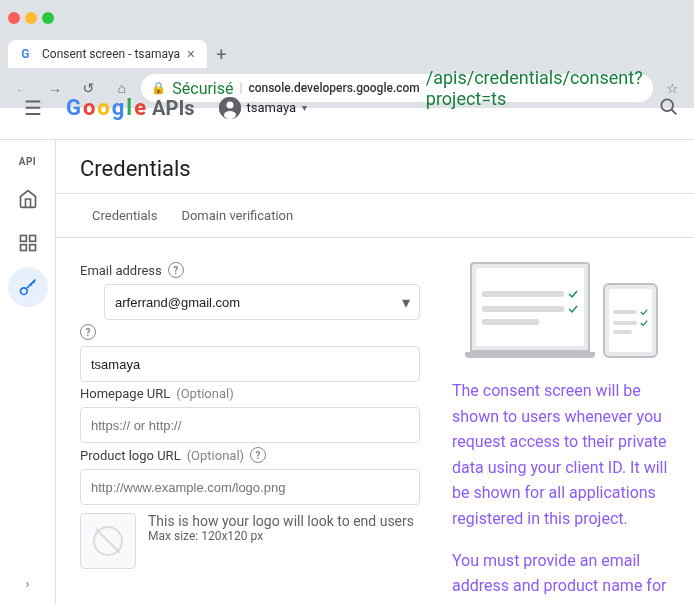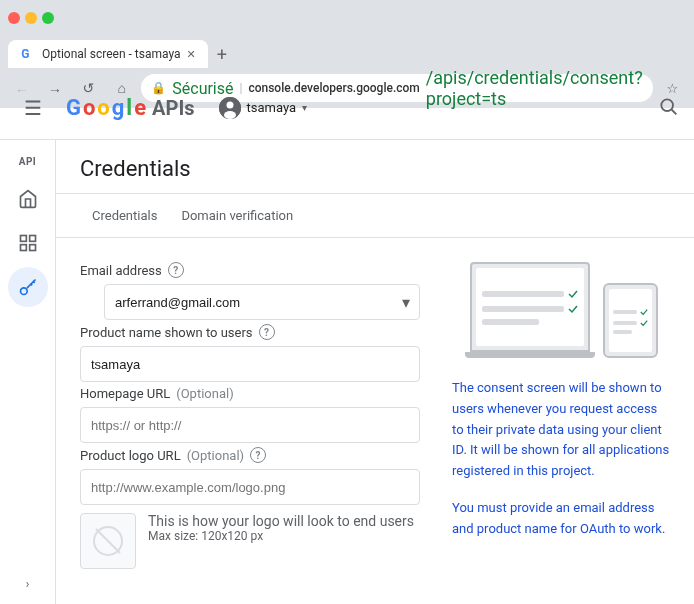--- a/index.html
+++ b/index.html
@@ -78,39 +78,39 @@
     .logo-placeholder { width: 56px; height: 56px; border: 1px solid #dadce0; border-radius: 4px; display: flex; align-items: center; justify-content: center; background: #f8f9fa; flex-shrink: 0; }
 
     
     .device-illustration { display: flex; align-items: flex-end; gap: 8px; margin-bottom: 20px; justify-content: center; }
     .device-laptop { width: 120px; height: 90px; background: #e8eaed; border-radius: 4px 4px 0 0; border: 2px solid #bdc1c6; display: flex; flex-direction: column; }
     .device-screen { flex: 1; background: #fff; margin: 4px; border-radius: 2px; padding: 6px; display: flex; flex-direction: column; gap: 5px; justify-content: center; }
     .device-base { width: 130px; height: 6px; background: #bdc1c6; border-radius: 0 0 4px 4px; }
     .device-phone { width: 55px; height: 75px; background: #e8eaed; border-radius: 6px; border: 2px solid #bdc1c6; display: flex; flex-direction: column; padding: 4px; gap: 3px; margin-bottom: 0; }
     .phone-screen { flex: 1; background: #fff; border-radius: 2px; padding: 4px; display: flex; flex-direction: column; gap: 3px; justify-content: center; }
 
-    .info-text { font-size: 13px; color: #1d4ed8; line-height: 1.6; margin-bottom: 16px; }
+    .info-text { font-size: 16px; color: #8b5cf6; line-height: 1.6; margin-bottom: 16px; }
   </style>
 </head>
 <body>
 
 <div class="browser-chrome">
   <div class="browser-titlebar">
     <div class="traffic-lights">
       <div class="traffic-light tl-red"></div>
       <div class="traffic-light tl-yellow"></div>
       <div class="traffic-light tl-green"></div>
     </div>
   </div>
   <div class="tab-bar">
     <div class="tab">
       <svg width="16" height="16" viewBox="0 0 24 24">
         <text x="2" y="18" font-size="18" fill="#4285f4" font-weight="700">G</text>
       </svg>
-      <span>Optional screen - tsamaya</span>
+      <span>Consent screen - tsamaya</span>
       <span class="tab-close">✕</span>
     </div>
     <div class="tab-new">+</div>
   </div>
   <div class="address-bar-row">
     <div class="nav-btn disabled">←</div>
     <div class="nav-btn">→</div>
     <div class="nav-btn">↺</div>
     <div class="nav-btn">⌂</div>
     <div class="address-bar">
@@ -205,21 +205,20 @@
           <div class="form-select-wrapper">
             <select class="form-select">
               <option>arferrand@gmail.com</option>
             </select>
             <span class="select-arrow">▾</span>
           </div>
         </div>
 
         <div class="form-group">
           <div class="form-label">
-            <span>Product name shown to users</span>
             <div class="help-icon">?</div>
           </div>
           <input type="text" class="form-input" value="tsamaya" style="">
         </div>
 
         <div class="form-group">
           <div class="form-label">
             <span>Homepage URL</span>
             <span class="optional" style="color:#80868b;font-weight:400;">(Optional)</span>
           </div>

